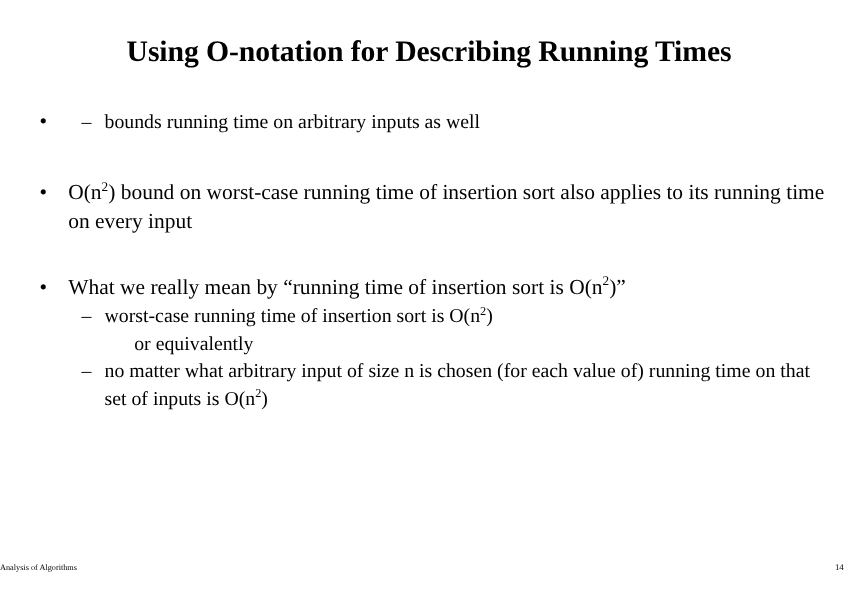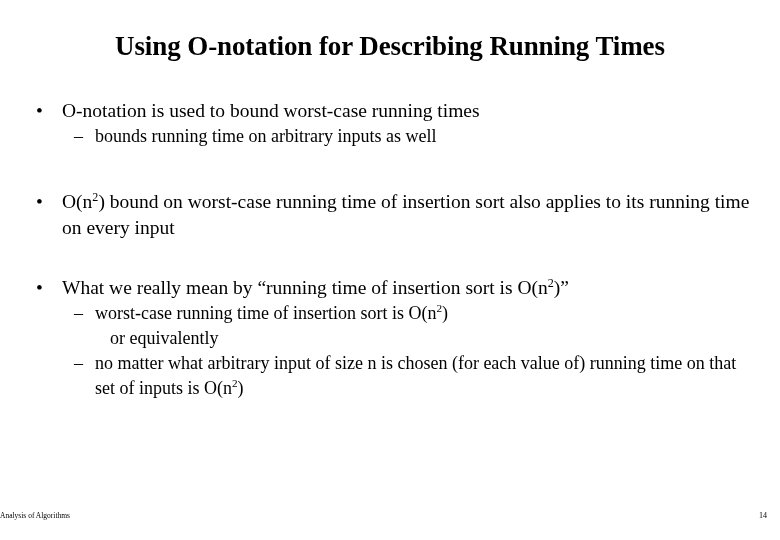--- a/index.html
+++ b/index.html
@@ -82,20 +82,21 @@
     line-height: 25px;
   }
 
   
   .plain-line {
     position: relative;
     padding-left: 110px;
     padding-right: 40px;
     font-size: 18px;
     line-height: 25px;
+    margin-left: 12px;
   }
 
   .gap-lg { height: 40px; }
   .gap-md { height: 34px; }
 
   sup {
     font-size: 0.62em;
     vertical-align: super;
     line-height: 0;
   }
@@ -124,21 +125,20 @@
 
 <div class="slide">
 
   <div class="slide-title">Using O-notation for Describing Running Times</div>
 
   <div class="body-area">
 
     <div class="block">
       <div class="bullet-line">
         <span class="mark">•</span>
-        <span>O-notation is used to bound worst-case running times</span>
       </div>
       <div class="dash-line">
         <span class="mark">–</span>
         <span>bounds running time on arbitrary inputs as well</span>
       </div>
     </div>
 
     <div class="gap-lg"></div>
 
     <div class="block">

